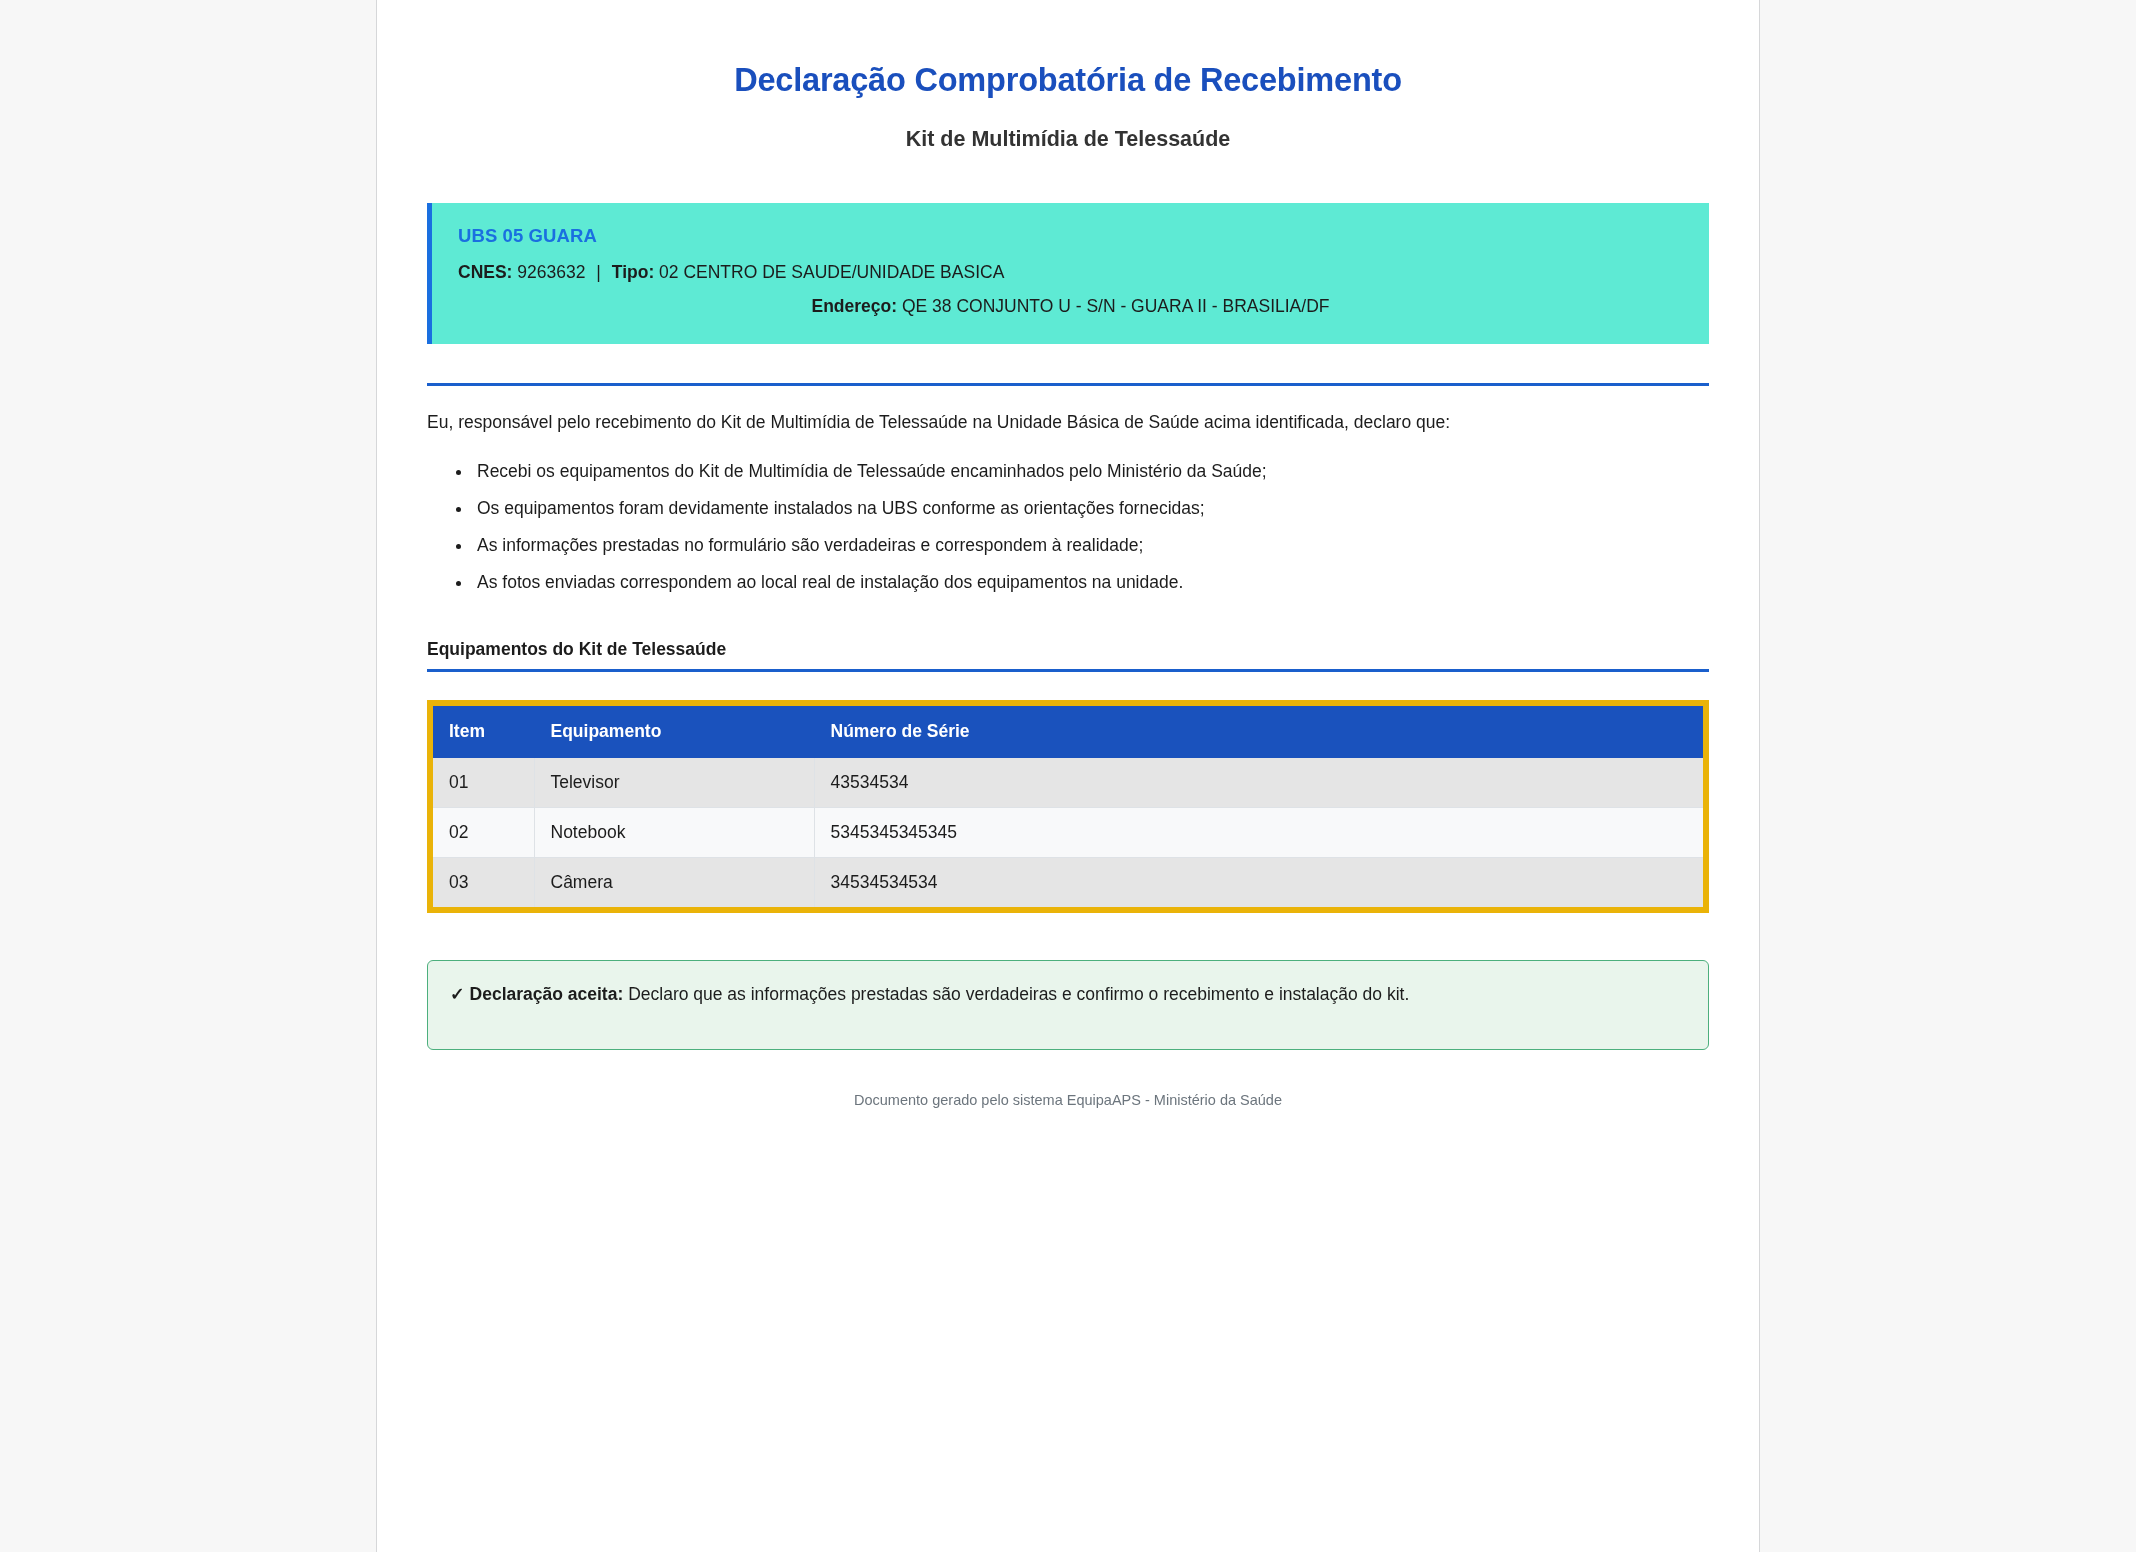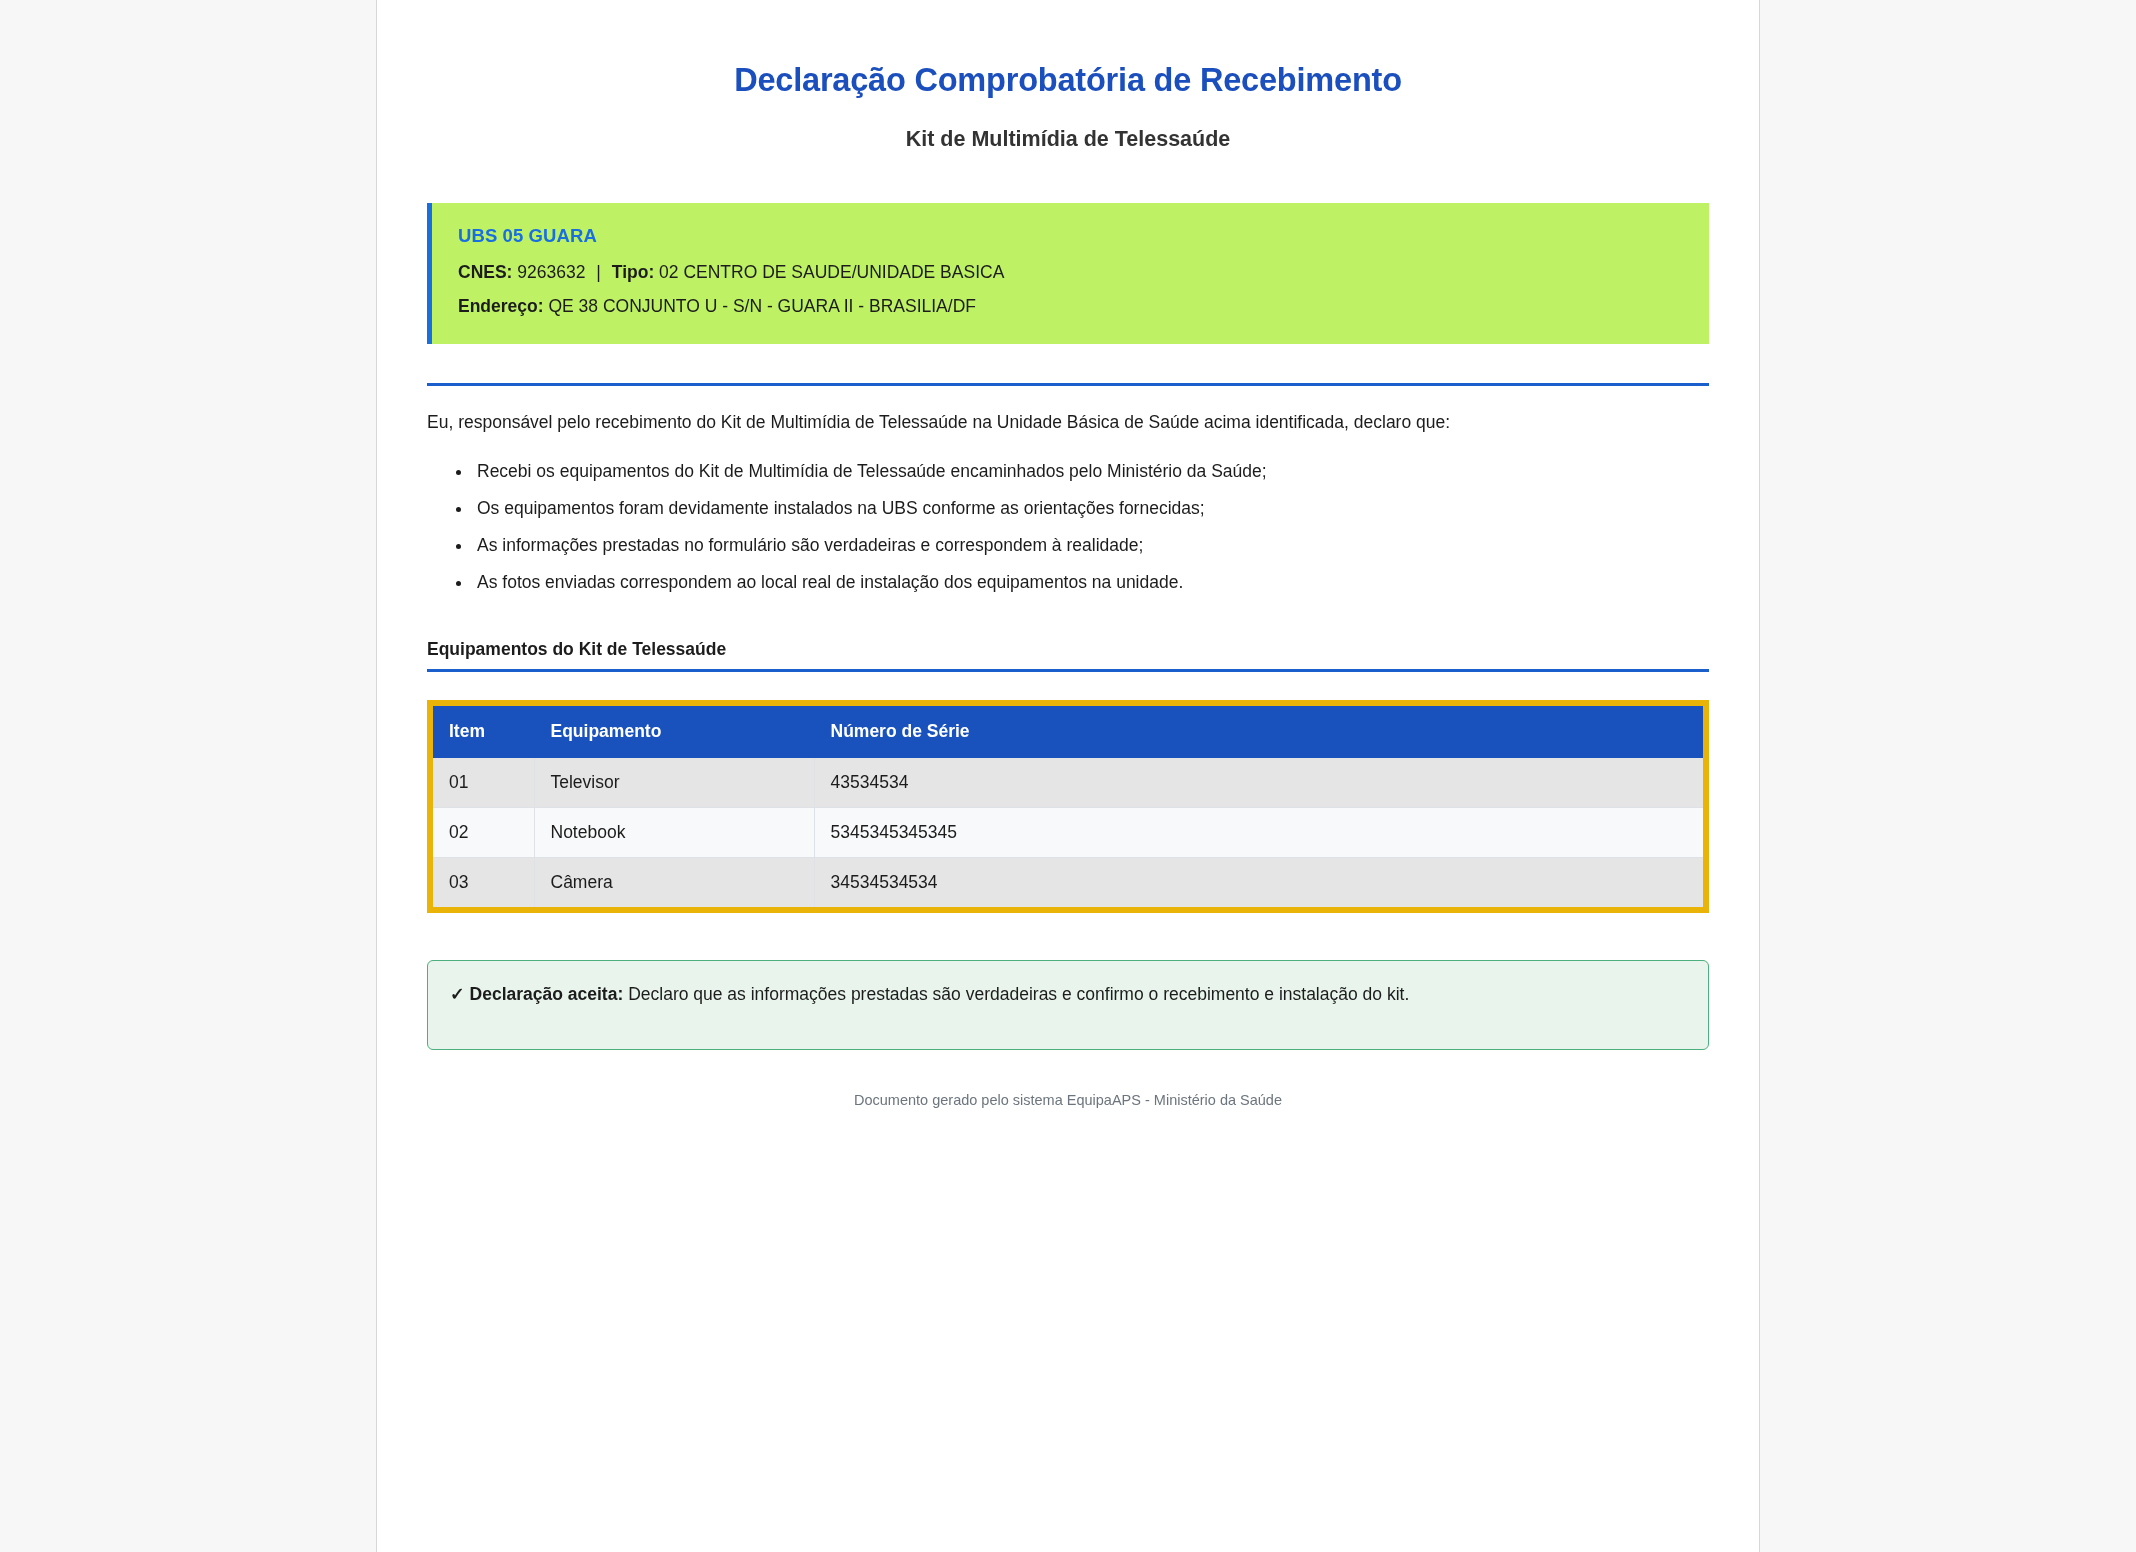--- a/index.html
+++ b/index.html
@@ -45,38 +45,38 @@
     margin: 28px 0 0 0;
     text-align: center;
     font-size: 21.5px;
     font-weight: bold;
     color: #333333;
   }
 
   
   .unit-box {
     margin: 51px 0 0 0;
-    background: #bef264;
+    background: #5eead4;
     border-left: 5px solid #1a6fe0;
     padding: 22px 26px 24px 26px;
   }
   .unit-name {
     font-size: 18.5px;
     font-weight: bold;
     color: #1a6fe0;
     margin: 0 0 13px 0;
     letter-spacing: 0.1px;
   }
   .unit-line {
     font-size: 17.5px;
     color: #1c1c1c;
     margin: 0 0 9px 0;
     line-height: 1.45;
   }
-  .unit-line:last-child { margin-bottom: 0; }
+  .unit-line:last-child { margin-bottom: 0; text-align: center; }
   .unit-line b { font-weight: bold; }
   .sep { padding: 0 6px; }
 
   
   .section {
     margin-top: 39px;
   }
   .section-title {
     font-size: 17.5px;
     font-weight: bold;

